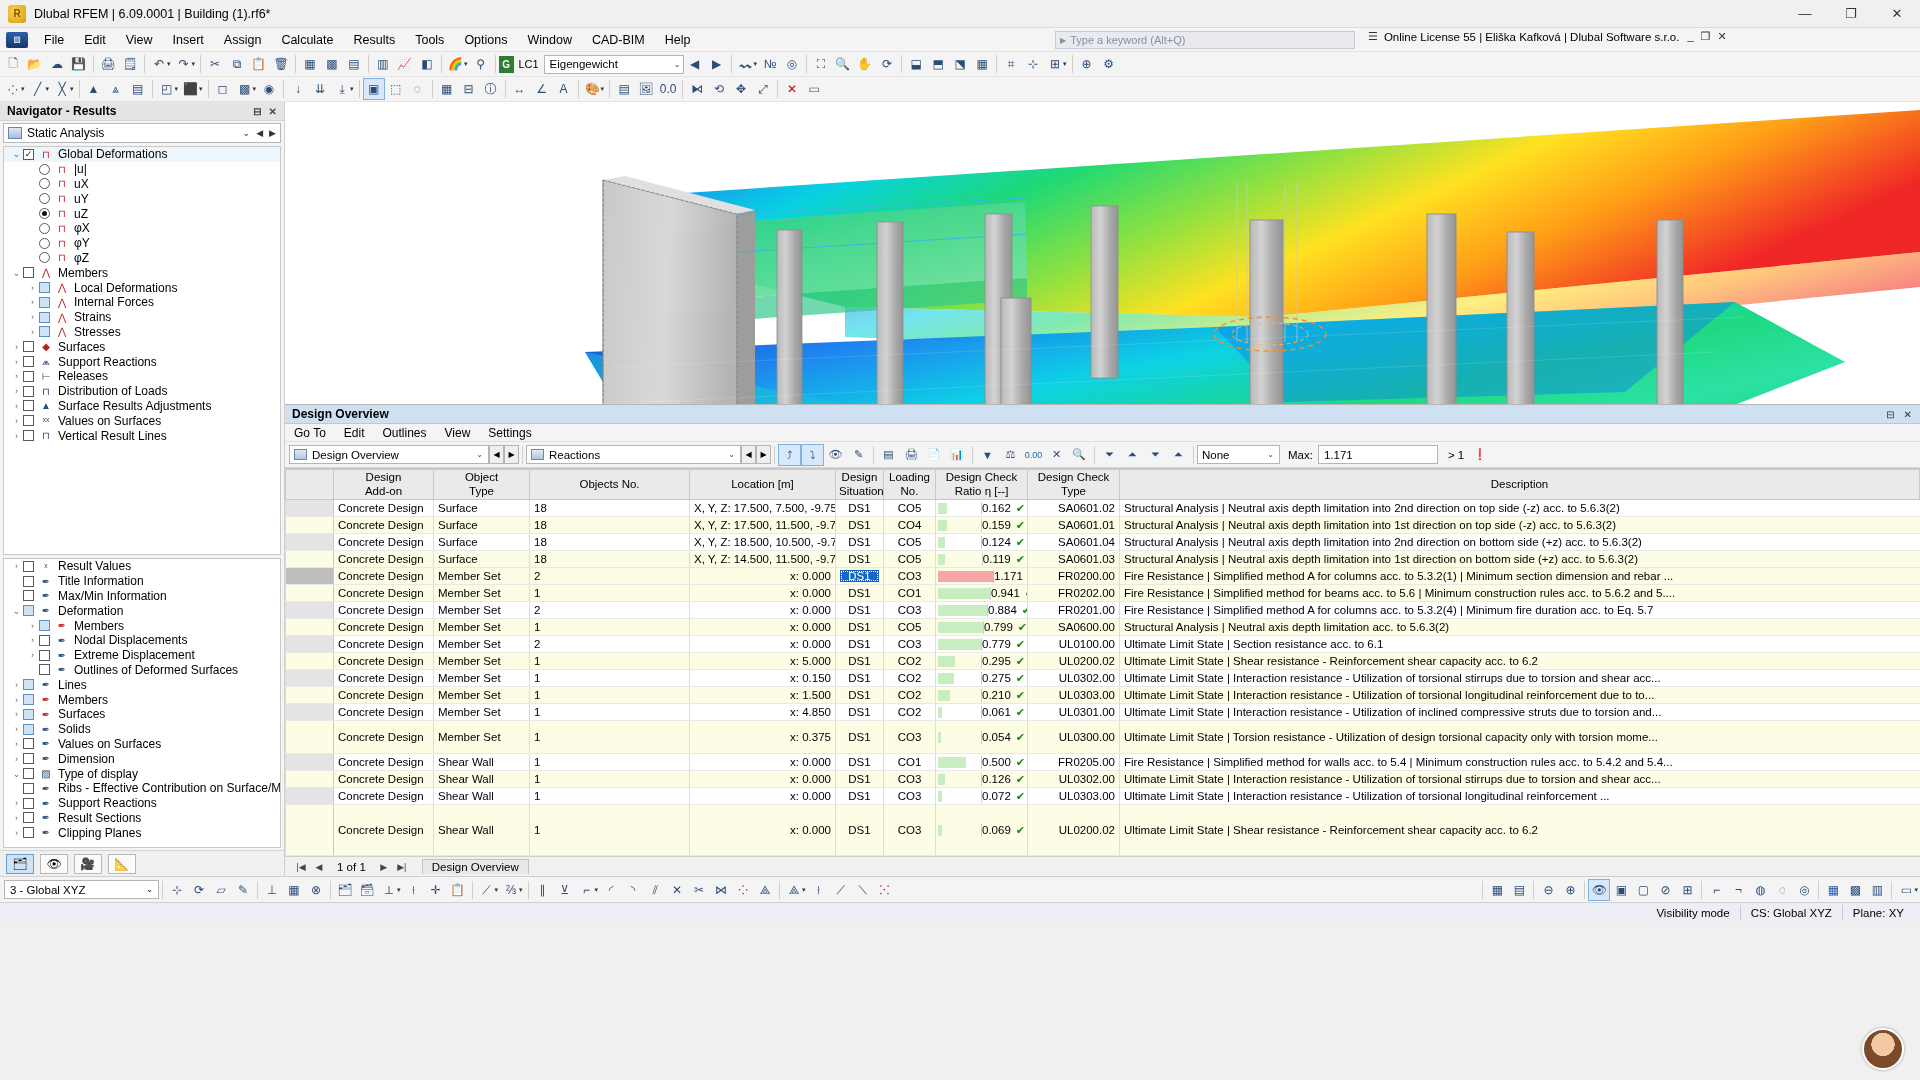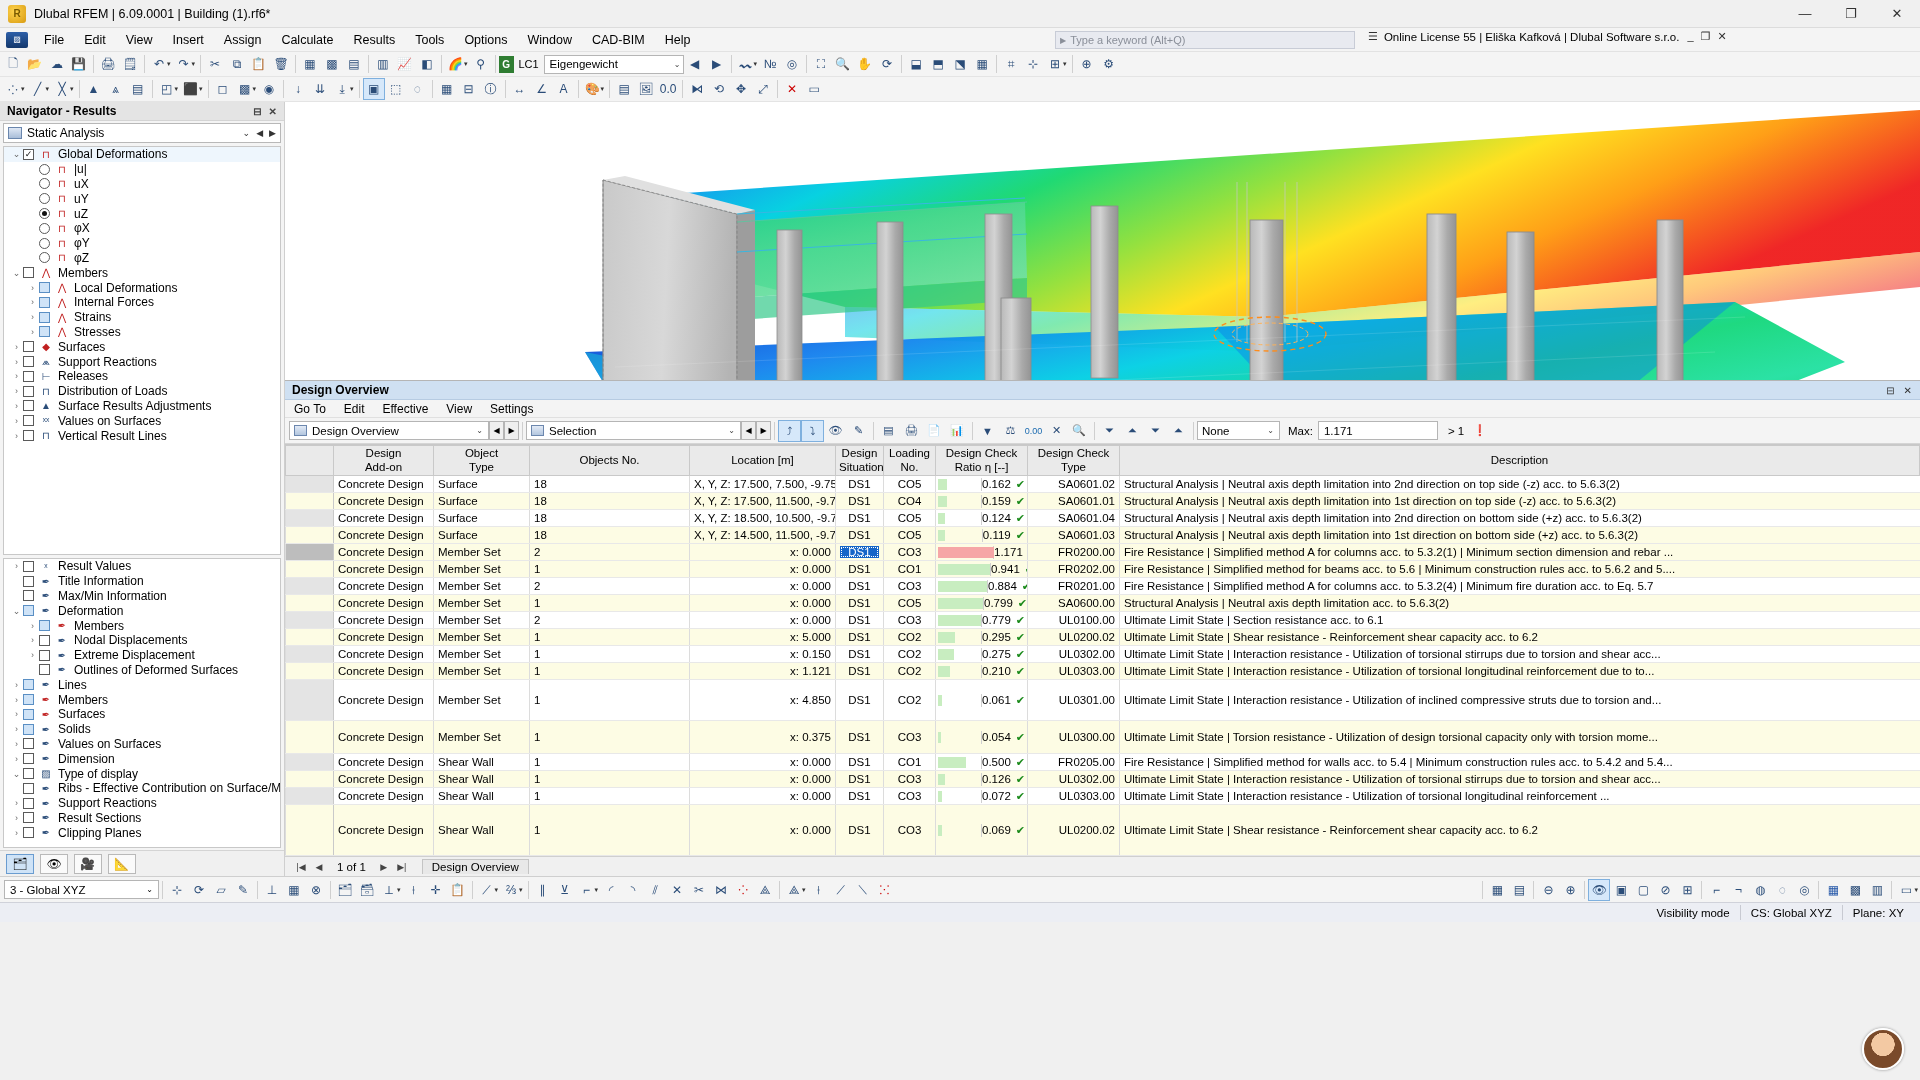--- a/index.html
+++ b/index.html
@@ -718,37 +718,37 @@
         <span>Design Overview</span>
         <span class="dock">
           <span>⊟</span>
           <span>✕</span>
         </span>
       </div>
 
       <div class="dmenu">
         <div class="mi">Go To</div>
         <div class="mi">Edit</div>
-        <div class="mi">Effective</div>
+        <div class="mi">Outlines</div>
         <div class="mi">View</div>
         <div class="mi">Settings</div>
       </div>
 
       <div class="dtools">
         <div class="dcombo" style="width:200px">
           <span class="ci"></span>
           <span>Design Overview</span>
           <span class="cc">⌄</span>
         </div>
         <div class="navsq">◀</div>
         <div class="navsq">▶</div>
         <div class="tb-sep"></div>
         <div class="dcombo" style="width:215px">
           <span class="ci"></span>
-          <span>Selection</span>
+          <span>Reactions</span>
           <span class="cc">⌄</span>
         </div>
         <div class="navsq">◀</div>
         <div class="navsq">▶</div>
         <div class="tb-sep"></div>
         <div class="dbtn on">⤴</div>
         <div class="dbtn on">⤵</div>
         <div class="dbtn">👁</div>
         <div class="dbtn">✎</div>
         <div class="tb-sep"></div>
@@ -1036,21 +1036,21 @@
                   </div>
                 </td>
                 <td class="c-right">UL0302.00</td>
                 <td>Ultimate Limit State | Interaction resistance - Utilization of torsional stirrups due to torsion and shear acc...</td>
               </tr>
               <tr class="alt">
                 <td class="rowhdr"></td>
                 <td>Concrete Design</td>
                 <td>Member Set</td>
                 <td>1</td>
-                <td class="c-right">x: 1.121</td>
+                <td class="c-right">x: 1.500</td>
                 <td class="c-center">DS1</td>
                 <td class="c-center">CO2</td>
                 <td style="padding: 0px 2px;">
                   <div class="ratiocell">
                     <div class="barslot">
                       <div class="bar" style="width:12px"></div>
                     </div>
                     <span class="rval">0.210</span>
                     <span class="ok">✔</span>
                   </div>
@@ -1059,21 +1059,21 @@
                 <td>Ultimate Limit State | Interaction resistance - Utilization of torsional longitudinal reinforcement due to to...</td>
               </tr>
               <tr class="">
                 <td class="rowhdr"></td>
                 <td>Concrete Design</td>
                 <td>Member Set</td>
                 <td>1</td>
                 <td class="c-right">x: 4.850</td>
                 <td class="c-center">DS1</td>
                 <td class="c-center">CO2</td>
-                <td style="padding: 12px 2px; margin-top: 27px;">
+                <td style="padding: 0px 2px; margin-top: 27px;">
                   <div class="ratiocell">
                     <div class="barslot">
                       <div class="bar" style="width:4px"></div>
                     </div>
                     <span class="rval">0.061</span>
                     <span class="ok">✔</span>
                   </div>
                 </td>
                 <td class="c-right">UL0301.00</td>
                 <td>Ultimate Limit State | Interaction resistance - Utilization of inclined compressive struts due to torsion and...</td>

